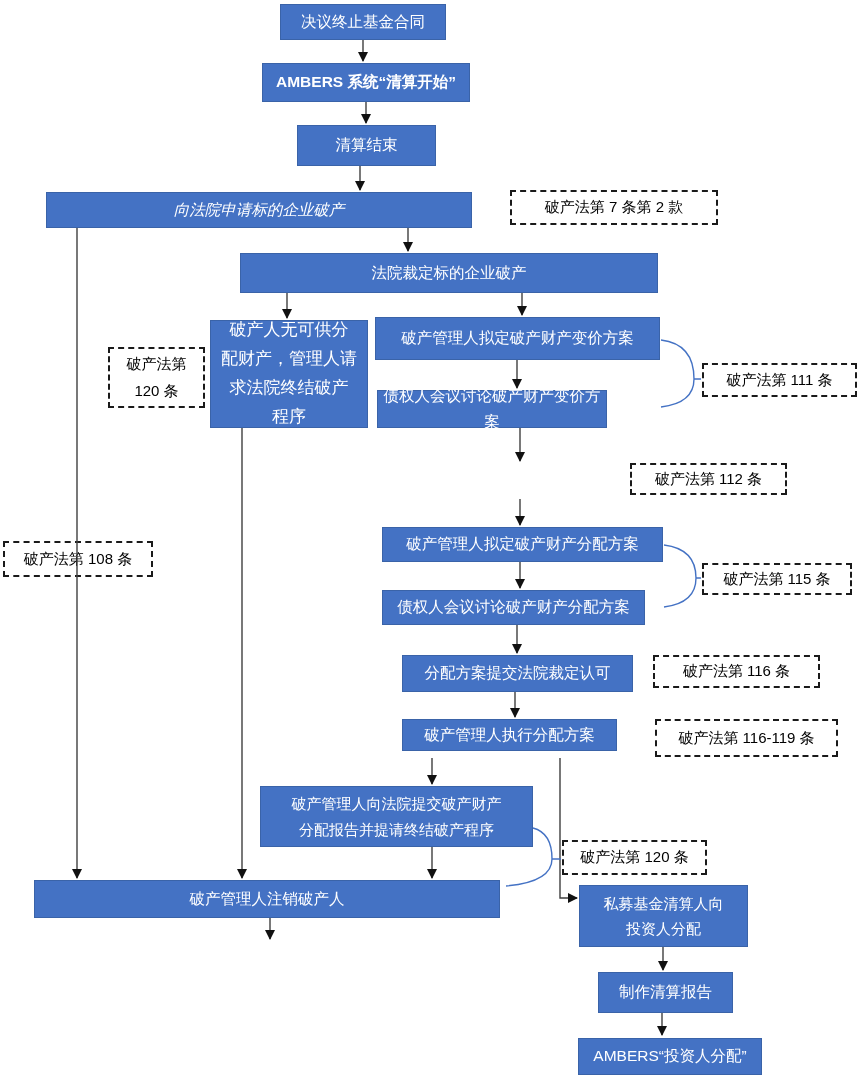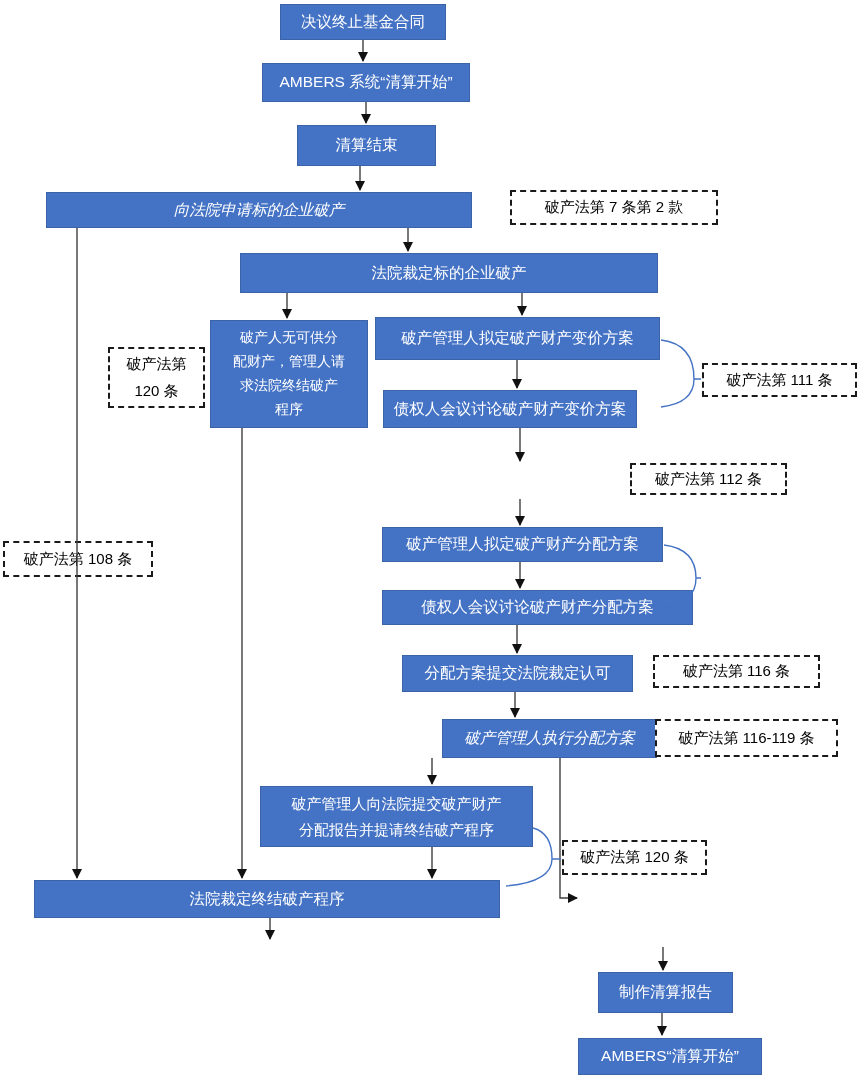--- a/index.html
+++ b/index.html
@@ -40,45 +40,48 @@
     position:absolute;left:0;top:0;
     pointer-events:none;
   }
 </style>
 </head>
 <body>
 
 <div class="canvas">
 
   <div class="node" style="left:280px;top:4px;width:166px;height:36px;">决议终止基金合同</div>
-  <div class="node" style="left:262px;top:63px;width:208px;height:39px;">AMBERS 系统“清算开始”</div>
+  <div class="node" style="left:262px;top:63px;width:208px;height:39px;font-weight:bold;">AMBERS 系统“清算开始”</div>
   <div class="node" style="left:297px;top:125px;width:139px;height:41px;">清算结束</div>
   <div class="node" style="left:46px;top:192px;width:426px;height:36px;font-style:italic;">向法院申请标的企业破产</div>
   <div class="node" style="left:240px;top:253px;width:418px;height:40px;">法院裁定标的企业破产</div>
-  <div class="node" style="left:210px;top:320px;width:158px;height:108px;font-size:14px;">破产人无可供分
+  <div class="node" style="left:210px;top:320px;width:158px;height:108px;font-size:17px;">破产人无可供分
 配财产，管理人请
 求法院终结破产
 程序</div>
   <div class="node" style="left:375px;top:317px;width:285px;height:43px;">破产管理人拟定破产财产变价方案</div>
-  <div class="node" style="left:377px;top:390px;width:254px;height:38px;margin-left:6px;">债权人会议讨论破产财产变价方案</div>
+  <div class="node" style="left:377px;top:390px;width:230px;height:38px;">债权人会议讨论破产财产变价方案</div>
   <div class="node" style="left:382px;top:527px;width:281px;height:35px;">破产管理人拟定破产财产分配方案</div>
-  <div class="node" style="left:382px;top:590px;width:311px;height:35px;">债权人会议讨论破产财产分配方案</div>
+  <div class="node" style="left:382px;top:590px;width:263px;height:35px;">债权人会议讨论破产财产分配方案</div>
   <div class="node" style="left:402px;top:655px;width:231px;height:37px;">分配方案提交法院裁定认可</div>
-  <div class="node" style="left:442px;top:719px;width:215px;height:39px;font-style:italic;">破产管理人执行分配方案</div>
+  <div class="node" style="left:402px;top:719px;width:215px;height:32px;">破产管理人执行分配方案</div>
   <div class="node" style="left:260px;top:786px;width:273px;height:61px;font-size:15px;">破产管理人向法院提交破产财产
 分配报告并提请终结破产程序</div>
-  <div class="node" style="left:34px;top:880px;width:466px;height:38px;">法院裁定终结破产程序</div>
+  <div class="node" style="left:34px;top:880px;width:466px;height:38px;">破产管理人注销破产人</div>
+  <div class="node" style="left:579px;top:885px;width:169px;height:62px;font-size:15px;">私募基金清算人向
+投资人分配</div>
   <div class="node" style="left:598px;top:972px;width:135px;height:41px;">制作清算报告</div>
-  <div class="node" style="left:578px;top:1038px;width:184px;height:37px;">AMBERS“清算开始”</div>
+  <div class="node" style="left:578px;top:1038px;width:184px;height:37px;">AMBERS“投资人分配”</div>
 
   <div class="ref" style="left:510px;top:190px;width:208px;height:35px;text-align:right;">破产法第 7 条第 2 款</div>
   <div class="ref" style="left:108px;top:347px;width:97px;height:61px;">破产法第
 120 条</div>
   <div class="ref" style="left:702px;top:363px;width:155px;height:34px;">破产法第 111 条</div>
   <div class="ref" style="left:630px;top:463px;width:157px;height:32px;">破产法第 112 条</div>
+  <div class="ref" style="left:702px;top:563px;width:150px;height:32px;">破产法第 115 条</div>
   <div class="ref" style="left:653px;top:655px;width:167px;height:33px;">破产法第 116 条</div>
   <div class="ref" style="left:655px;top:719px;width:183px;height:38px;">破产法第 116-119 条</div>
   <div class="ref" style="left:562px;top:840px;width:145px;height:35px;">破产法第 120 条</div>
   <div class="ref" style="left:3px;top:541px;width:150px;height:36px;">破产法第 108 条</div>
 
   <svg class="connectors" width="863" height="1080" viewBox="0 0 863 1080">
     <defs>
       <marker id="arw" viewBox="0 0 10 10" refX="9" refY="5" markerWidth="11" markerHeight="10" orient="auto" markerUnits="userSpaceOnUse">
         <path d="M0,0 L10,5 L0,10 Z" fill="#111111"></path>
       </marker>

